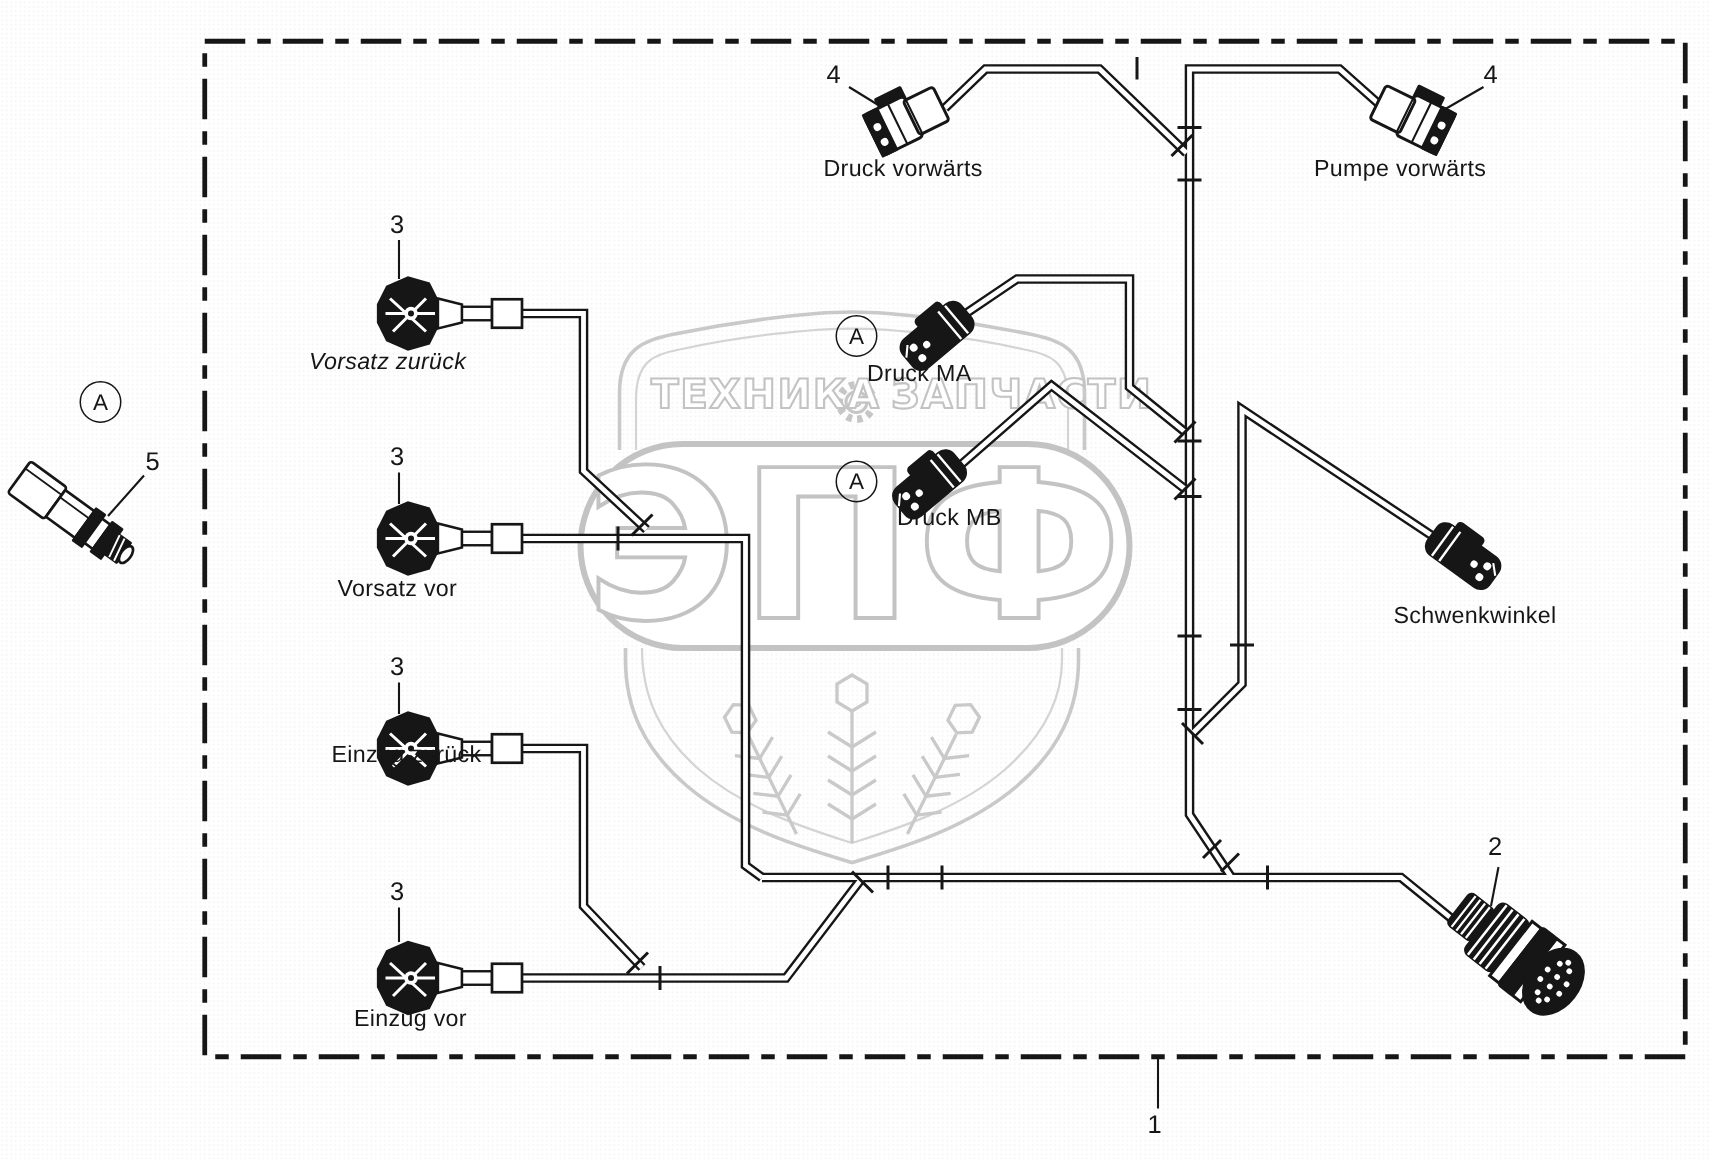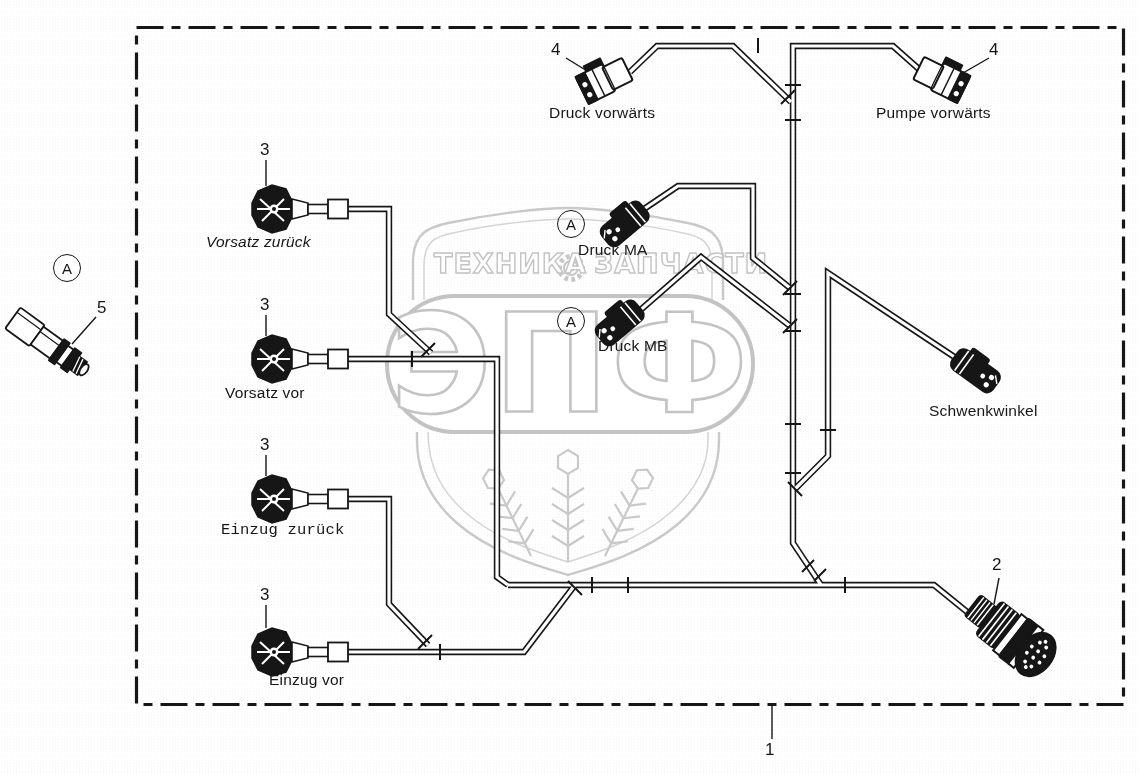--- a/index.html
+++ b/index.html
@@ -218,22 +218,22 @@
     <use href="#plugD" transform="translate(622,321) rotate(-40)"></use>
     <use href="#plugD" transform="translate(973,369) rotate(36) scale(-1,1)"></use>
     <use href="#conn2" transform="translate(1012,636) rotate(38)"></use>
     <use href="#sensor5" transform="translate(50,345) rotate(36)"></use>
   </svg>
 
   <div class="lbl" style="left:549px;top:104px;">Druck vorwärts</div>
   <div class="lbl" style="left:876px;top:104px;">Pumpe vorwärts</div>
   <div class="lbl" style="left:206px;top:233px;font-style:italic;">Vorsatz zurück</div>
   <div class="lbl" style="left:225px;top:384px;">Vorsatz vor</div>
-  <div class="lbl" style="left:221px;top:521px;font-family:Liberation Mono, monospace;">Einzug zurück</div>
-  <div class="lbl" style="left:236px;top:671px;margin-left:33px;">Einzug vor</div>
+  <div class="lbl" style="left:221px;top:495px;">Einzug zurück</div>
+  <div class="lbl" style="left:236px;top:671px;">Einzug vor</div>
   <div class="lbl" style="left:578px;top:241px;">Druck MA</div>
   <div class="lbl" style="left:578px;top:337px;margin-left:20px;">Druck MB</div>
   <div class="lbl" style="left:929px;top:402px;">Schwenkwinkel</div>
 
   <div class="num" style="left:551px;top:41px;">4</div>
   <div class="num" style="left:989px;top:41px;">4</div>
   <div class="num" style="left:260px;top:141px;">3</div>
   <div class="num" style="left:260px;top:296px;">3</div>
   <div class="num" style="left:260px;top:436px;">3</div>
   <div class="num" style="left:260px;top:586px;">3</div>

